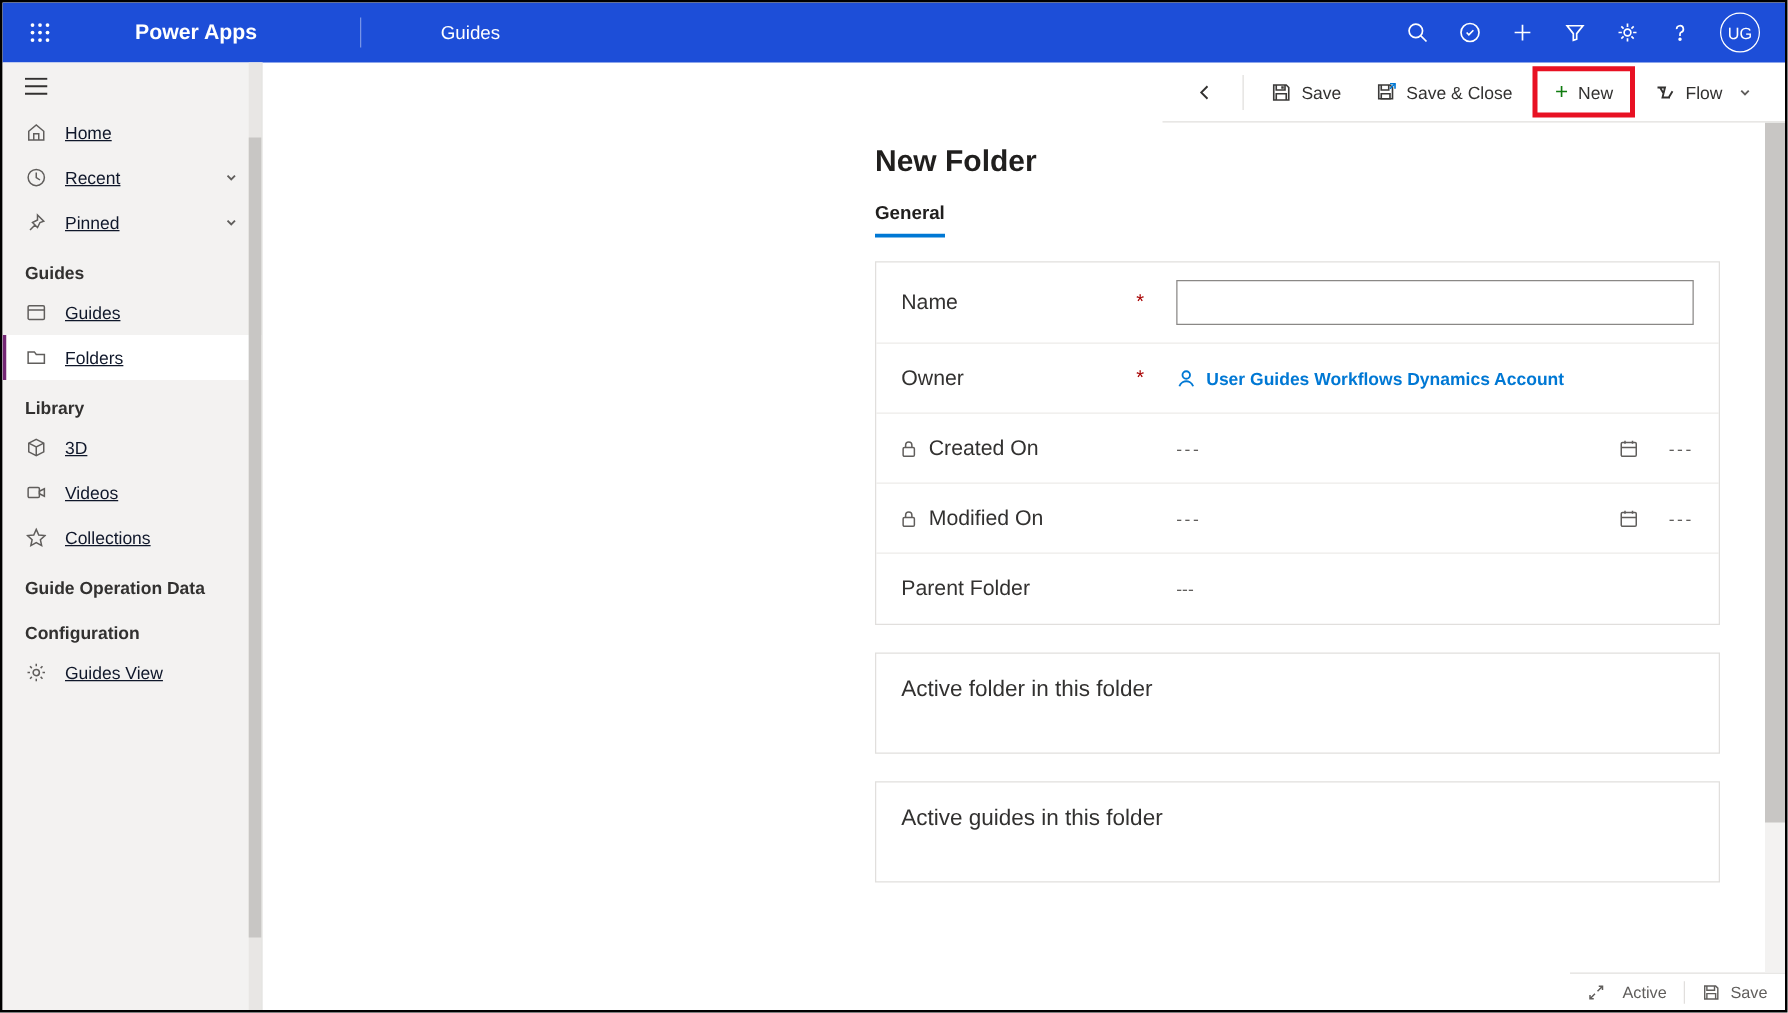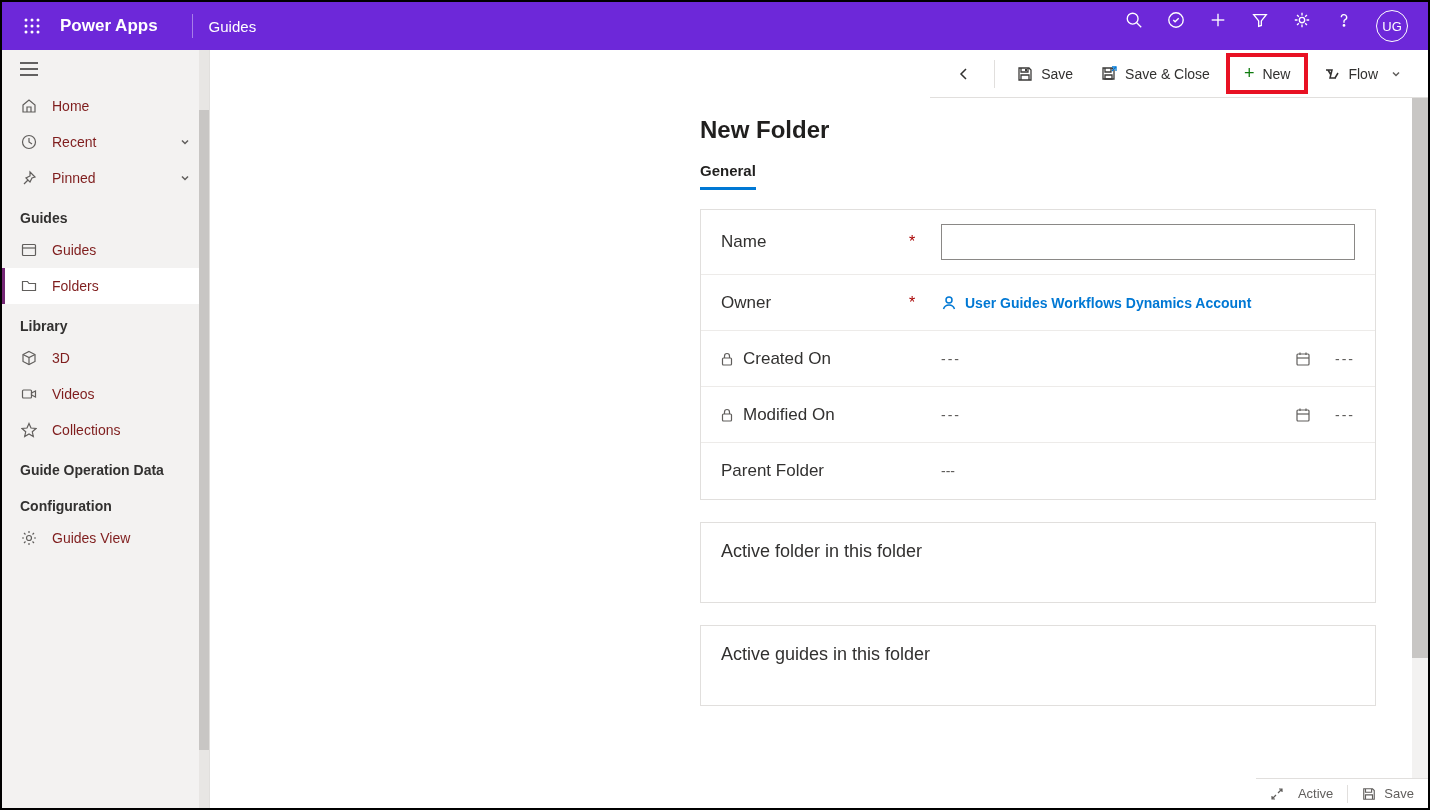--- a/index.html
+++ b/index.html
@@ -2,42 +2,43 @@
 <html><head>
 <meta charset="utf-8">
 <style>
   * { box-sizing: border-box; margin: 0; padding: 0; font-family: "Segoe UI", Arial, sans-serif; }
   html, body { width: 1430px; height: 810px; overflow: hidden; background: #fff; }
   body { border: 2px solid #000; }
 
   
   .header {
     height: 48px;
-    background: #6d28d9;
+    background: #1d4ed8;
     display: flex;
     align-items: center;
     color: #fff;
     padding: 0 10px;
+    gap: 48px;
   }
   .header .waffle { width: 28px; height: 28px; display:flex; align-items:center; justify-content:center; margin-right:14px; margin-left:6px; cursor:pointer;}
   .header .appname { font-size: 17px; font-weight: 600; margin-right: 18px; }
   .header .divider { width:1px; height:24px; background: rgba(255,255,255,0.4); margin: 0 16px; }
   .header .envname { font-size: 15px; font-weight:400; }
-  .header .right { margin-left:auto; display:flex; align-items:flex-start; gap: 22px; padding-right:10px;}
+  .header .right { margin-left:auto; display:flex; align-items:center; gap: 22px; padding-right:10px;}
   .header .right .hicon { width:20px; height:20px; display:flex; align-items:center; justify-content:center; cursor:pointer; }
   .header .avatar { width:32px; height:32px; border-radius:50%; border:1.5px solid #fff; display:flex; align-items:center; justify-content:center; font-size:13px; cursor:pointer;}
 
   .body { display:flex; height: calc(100% - 48px); }
 
   
   .sidebar { width: 208px; background: #f3f2f1; display:flex; flex-direction:column; border-right:1px solid #e1dfdd; position:relative;}
   .sidebar-scroll { width:10px; background:#e8e6e4; position:absolute; right:0; top:0; bottom:0;}
   .sidebar-scroll .thumb { position:absolute; top:60px; width:100%; height:640px; background:#c8c6c4;}
   .hamburger { padding: 12px 18px; cursor:pointer; }
-  .nav-item { display:flex; align-items:center; padding: 9px 18px; font-size:14px; color:#7f1d1d; cursor:pointer; gap:14px; }
+  .nav-item { display:flex; align-items:center; padding: 9px 18px; font-size:14px; color:#0f172a; cursor:pointer; gap:14px;text-decoration:underline; }
   .nav-item.active { background:#fff; border-left:3px solid #742774; padding-left:15px;}
   .nav-item .ico { width:18px; height:18px; display:flex; align-items:center; justify-content:center; flex-shrink:0;}
   .nav-item .chev { margin-left:auto; }
   .nav-group-title { padding: 14px 18px 6px; font-size:14px; font-weight:600; color:#323130;}
 
   
   .main { flex:1; display:flex; flex-direction:column; position:relative;align-items:flex-end; }
   .cmd-bar { height:48px; border-bottom:1px solid #e1dfdd; display:flex; align-items:center; padding: 0 14px; gap:4px;}
   .cmd-btn { display:flex; align-items:center; gap:8px; padding: 6px 12px; font-size:14px; color:#323130; cursor:pointer; border:none; background:transparent;}
   .cmd-sep { width:1px; height:28px; background:#e1dfdd; margin:0 6px;}

